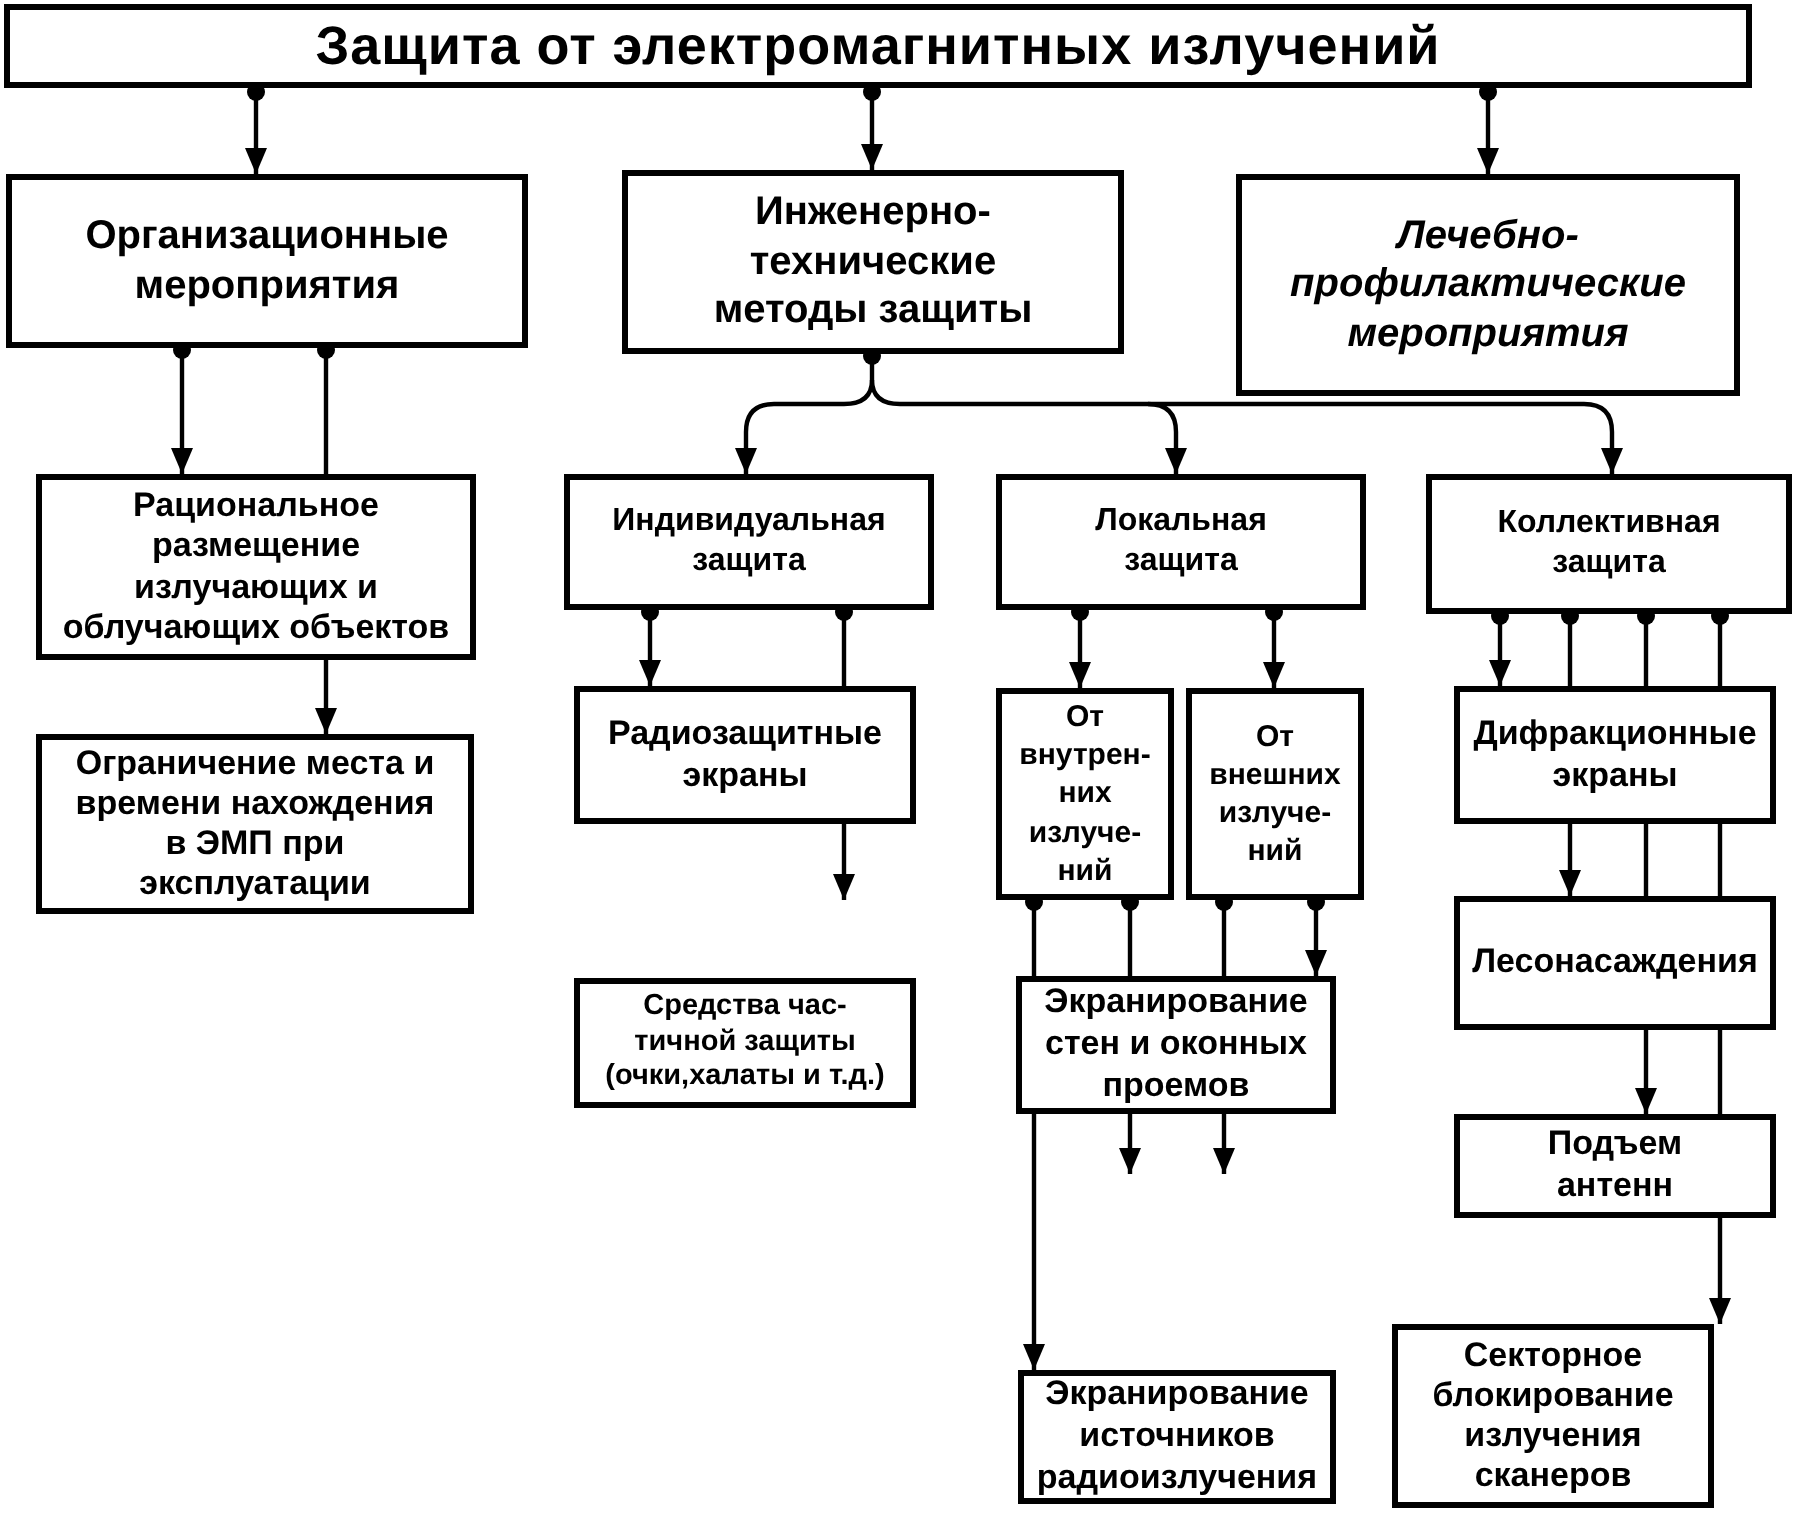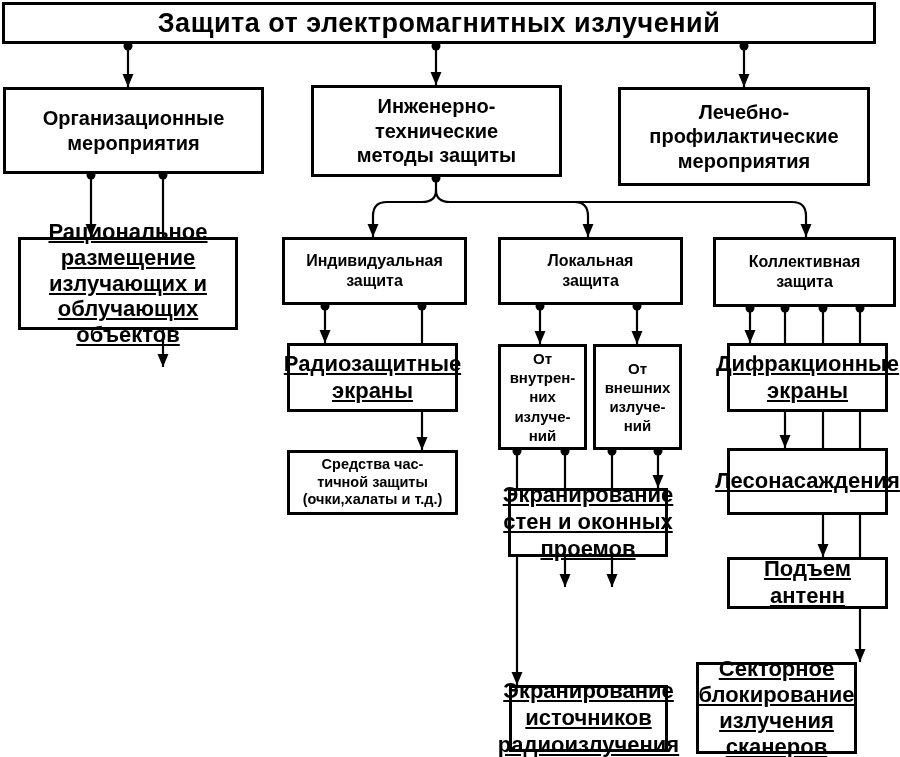--- a/index.html
+++ b/index.html
@@ -29,23 +29,23 @@
     font-weight: bold;
     white-space: pre-line;
     line-height: 1.22;
     z-index: 2;
     padding: 1px 0;
   }
   .box .lbl { display: block; }
   .title-box { font-size: 27px; letter-spacing: 0.5px; }
   .main-box  { font-size: 20px; }
   .sub-box   { font-size: 16px; }
-  .leaf-17   { font-size: 22px; text-decoration: underline; }
+  .leaf-17   { font-size: 17px; }
   .leaf-15   { font-size: 15px; line-height: 1.28; }
-  .leaf-145  { font-size: 14.5px; }
+  .leaf-145  { font-size: 14.5px; margin-top: 39px; }
 </style>
 </head>
 <body>
 
 <div id="diagram">
 
   <svg id="connectors" width="900" height="757" viewBox="0 0 900 757" xmlns="http://www.w3.org/2000/svg">
     <defs>
       <marker id="ah" markerUnits="userSpaceOnUse" markerWidth="16" markerHeight="14" refX="13" refY="5.5" orient="auto">
         <polygon points="0,0 13,5.5 0,11" fill="#000000" stroke="none"></polygon>
@@ -91,31 +91,37 @@
 
   <div class="box main-box" style="left:3px; top:87px; width:261px; height:87px;">
     <span class="lbl">Организационные
 мероприятия</span>
   </div>
   <div class="box main-box" style="left:311px; top:85px; width:251px; height:92px;">
     <span class="lbl">Инженерно-
 технические
 методы защиты</span>
   </div>
-  <div class="box main-box" style="left:618px; top:87px; width:252px; height:99px;">
+  <div class="box main-box" style="left:618px; top:87px; width:252px; height:111px;font-style:italic;">
     <span class="lbl">Лечебно-
 профилактические
 мероприятия</span>
   </div>
 
   <div class="box leaf-17" style="left:18px; top:237px; width:220px; height:93px; line-height:1.18;">
     <span class="lbl">Рациональное
 размещение
 излучающих и
 облучающих объектов</span>
+  </div>
+  <div class="box leaf-17" style="left:18px; top:367px; width:219px; height:90px; line-height:1.18;">
+    <span class="lbl">Ограничение места и
+времени нахождения
+в ЭМП при
+эксплуатации</span>
   </div>
 
   <div class="box sub-box" style="left:282px; top:237px; width:185px; height:68px;">
     <span class="lbl">Индивидуальная
 защита</span>
   </div>
   <div class="box sub-box" style="left:498px; top:237px; width:185px; height:68px;">
     <span class="lbl">Локальная
 защита</span>
   </div>

